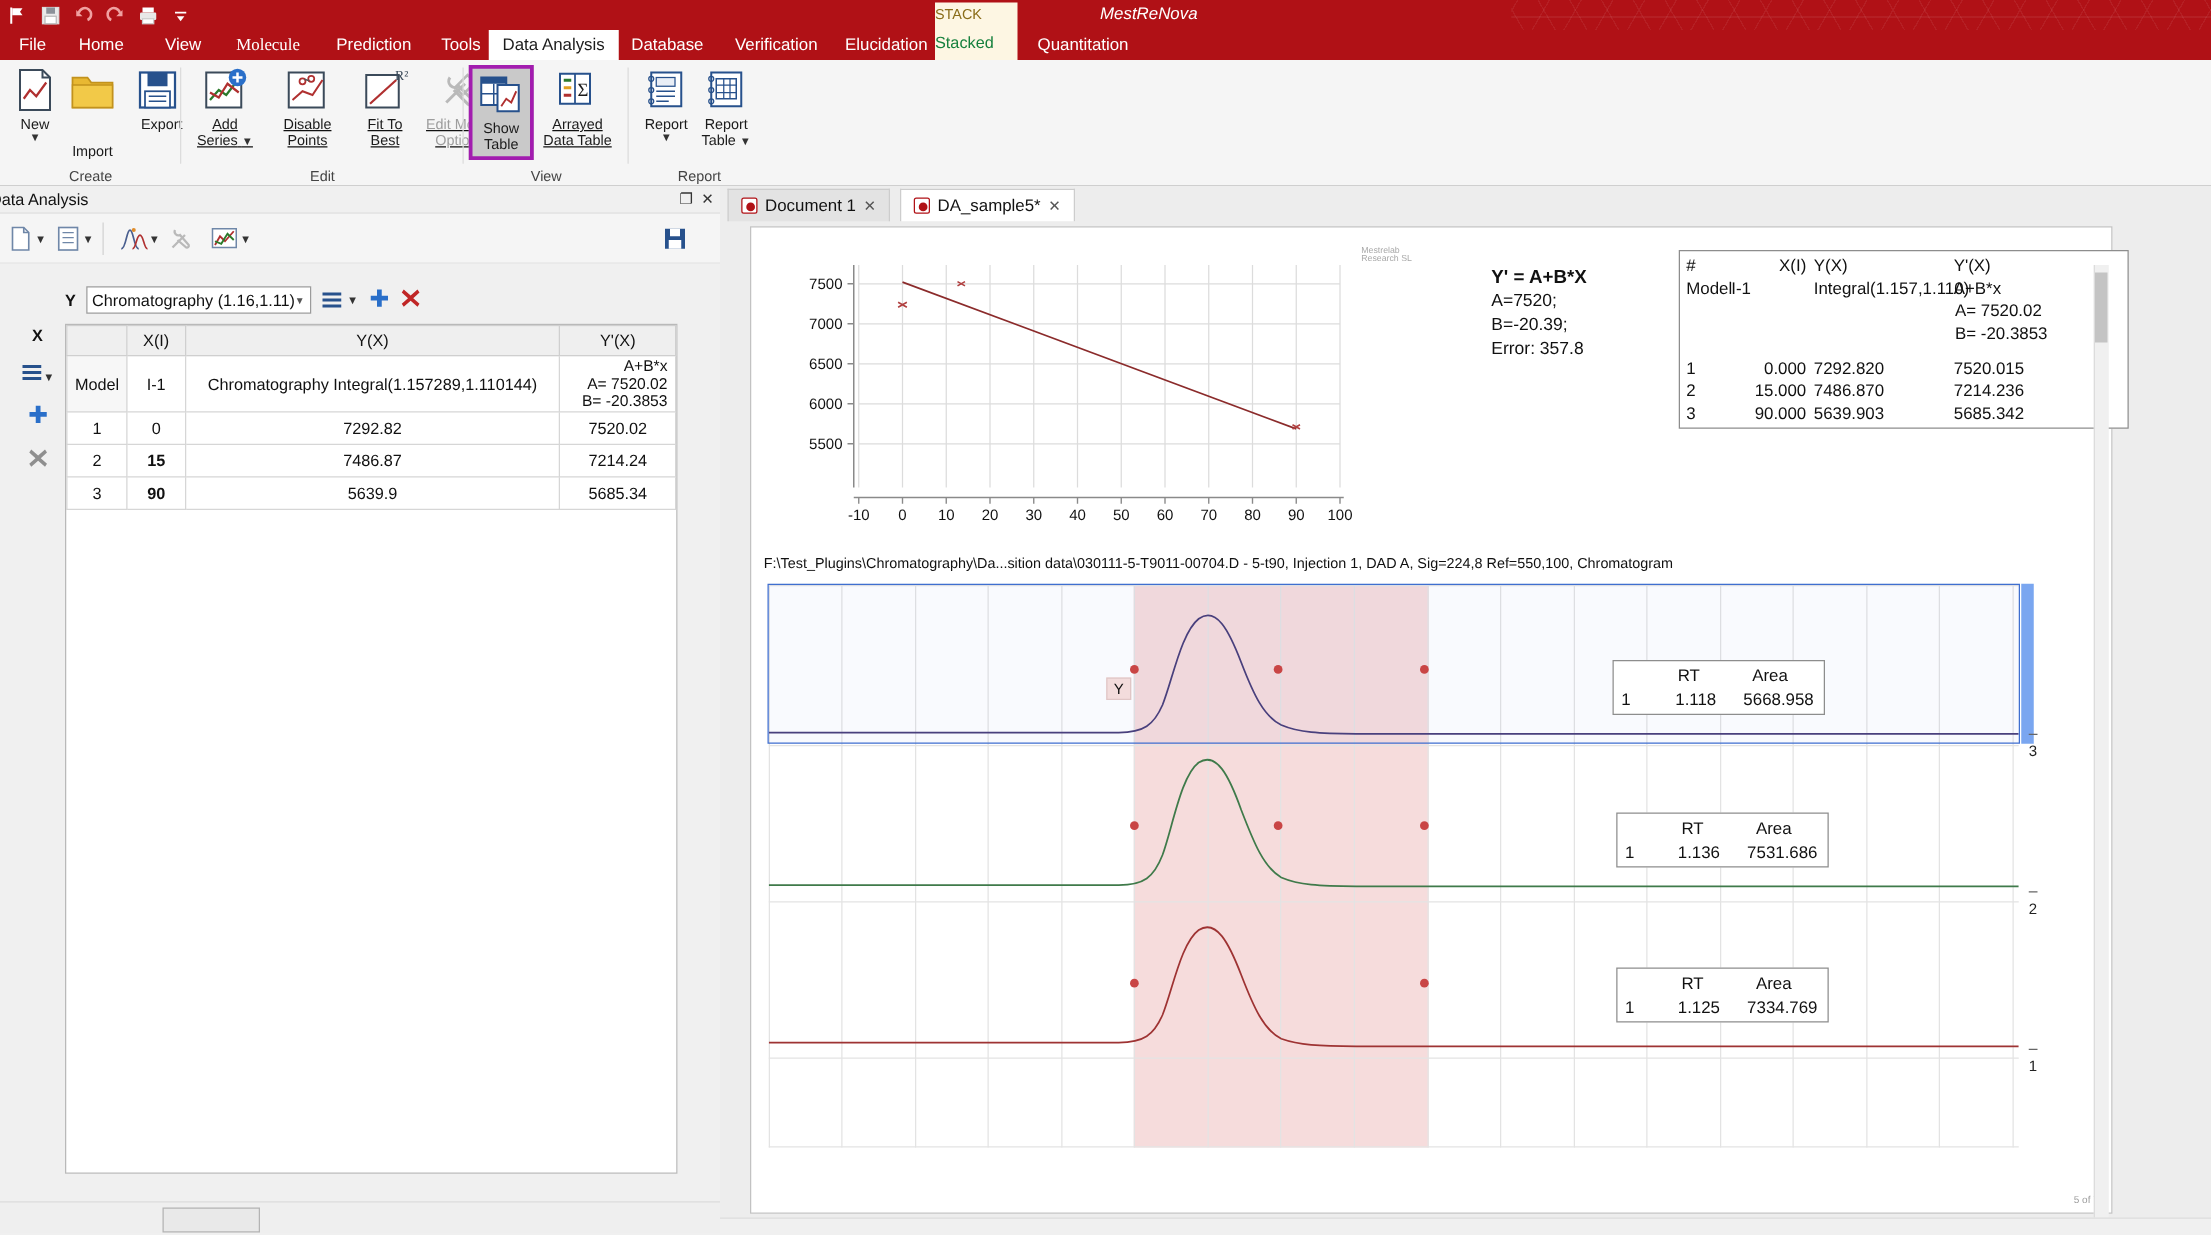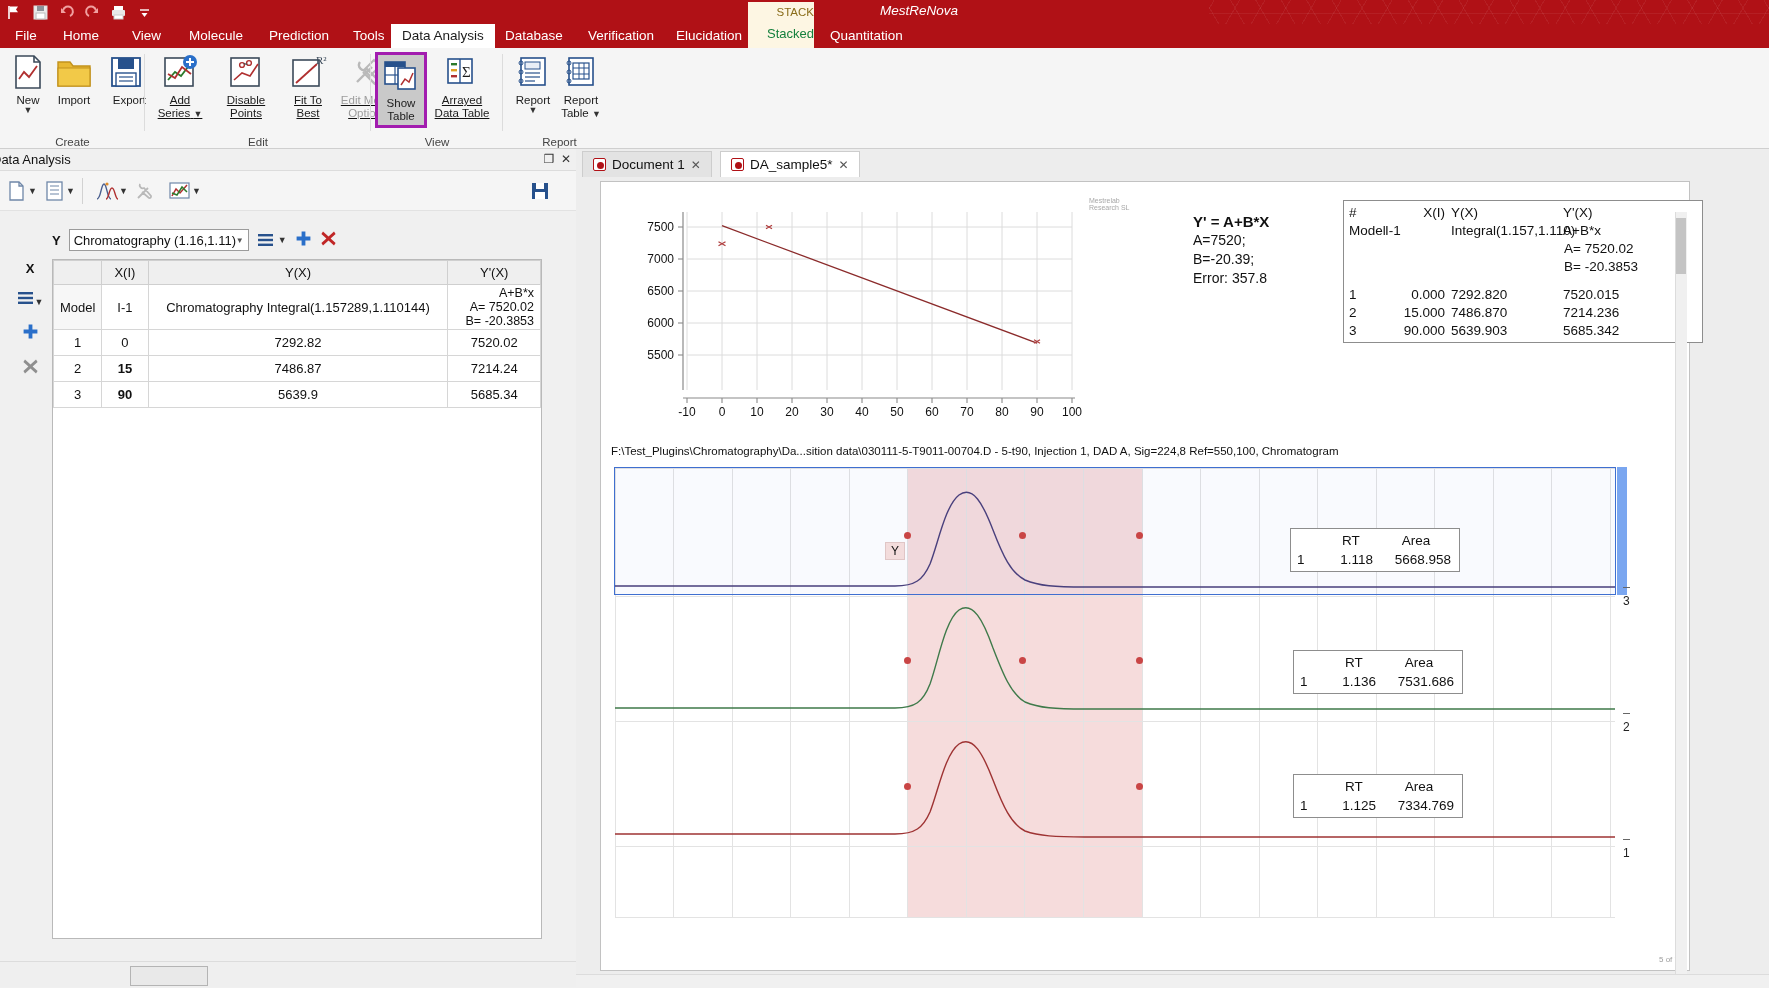--- a/index.html
+++ b/index.html
@@ -37,21 +37,21 @@
     position:absolute; left:0; top:24px; width:1769px; height:24px;
     background:#b01116;
   }
   .rtab{
     position:absolute; top:0; height:24px; line-height:24px;
     color:#fff; font-size:13.5px; padding:0 11px; cursor:default; white-space:nowrap;
   }
   .rtab.active{ background:#fff; color:#1b1b1b; }
   .stack-group{
     position:absolute; top:-22px; left:748px; width:66px; height:46px;
-    background:#fdf6e3; text-align:right;
+    background:#fdf6e3; text-align:left;
   }
   .stack-group .sg-title{ font-size:11.5px; color:#8a6d1a; line-height:20px;}
   .stack-group .sg-tab{ font-size:13px; color:#15803d; line-height:24px;}
 
   
   .ribbon{
     position:absolute; left:0; top:48px; width:1769px; height:101px;
     background:#f5f5f5; border-bottom:1px solid #cfcfcf;
   }
   .rgroup{ position:absolute; top:0; height:101px; }
@@ -283,21 +283,21 @@
         </svg>
     </span>
   </div>
   <div class="app-title">MestReNova</div>
 </div>
 
 <div class="ribbon-tabs">
   <div class="rtab" style="left:2px;width:48px;text-align:center;padding:0;">File</div>
   <div class="rtab" style="left:52px;">Home</div>
   <div class="rtab" style="left:121px;">View</div>
-  <div class="rtab" style="left:178px;">Molecule</div>
+  <div class="rtab" style="left:178px;font-family:Liberation Serif, serif;">Molecule</div>
   <div class="rtab" style="left:258px;">Prediction</div>
   <div class="rtab" style="left:342px;">Tools</div>
   <div class="rtab active" style="left:391px;">Data Analysis</div>
   <div class="rtab" style="left:494px;">Database</div>
   <div class="rtab" style="left:577px;">Verification</div>
   <div class="rtab" style="left:665px;">Elucidation</div>
   <div class="rtab" style="left:819px;">Quantitation</div>
 
   <div class="stack-group">
     <div class="sg-title">STACK</div>
@@ -312,21 +312,21 @@
       <div class="ic">
         <svg width="40" height="40" viewBox="0 0 40 40">
             <path d="M8 4 h18 l6 6 v26 h-24 z" fill="#fff" stroke="#3b4a5a" stroke-width="1.6"></path>
             <path d="M26 4 v6 h6" fill="none" stroke="#3b4a5a" stroke-width="1.6"></path>
             <polyline points="11,27 16,20 21,25 29,14" fill="none" stroke="#b03030" stroke-width="1.8"></polyline>
           </svg>
       </div>
       <div class="lbl">New</div>
       <div class="caret">▼</div>
     </div>
-    <div class="rbtn" style="left:48px;">
+    <div class="rbtn" style="left:48px;justify-content:space-between;">
       <div class="ic">
         <svg width="40" height="40" viewBox="0 0 40 40">
             <path d="M4 10 h12 l3 4 h17 v20 h-32 z" fill="#e8b832" stroke="#c2921d" stroke-width="1.4"></path>
             <path d="M4 16 h32 v18 h-32 z" fill="#f2c948" stroke="#c2921d" stroke-width="1.2"></path>
           </svg>
       </div>
       <div class="lbl">Import</div>
     </div>
     <div class="rbtn" style="left:94px;align-items:flex-end;">
       <div class="ic">

